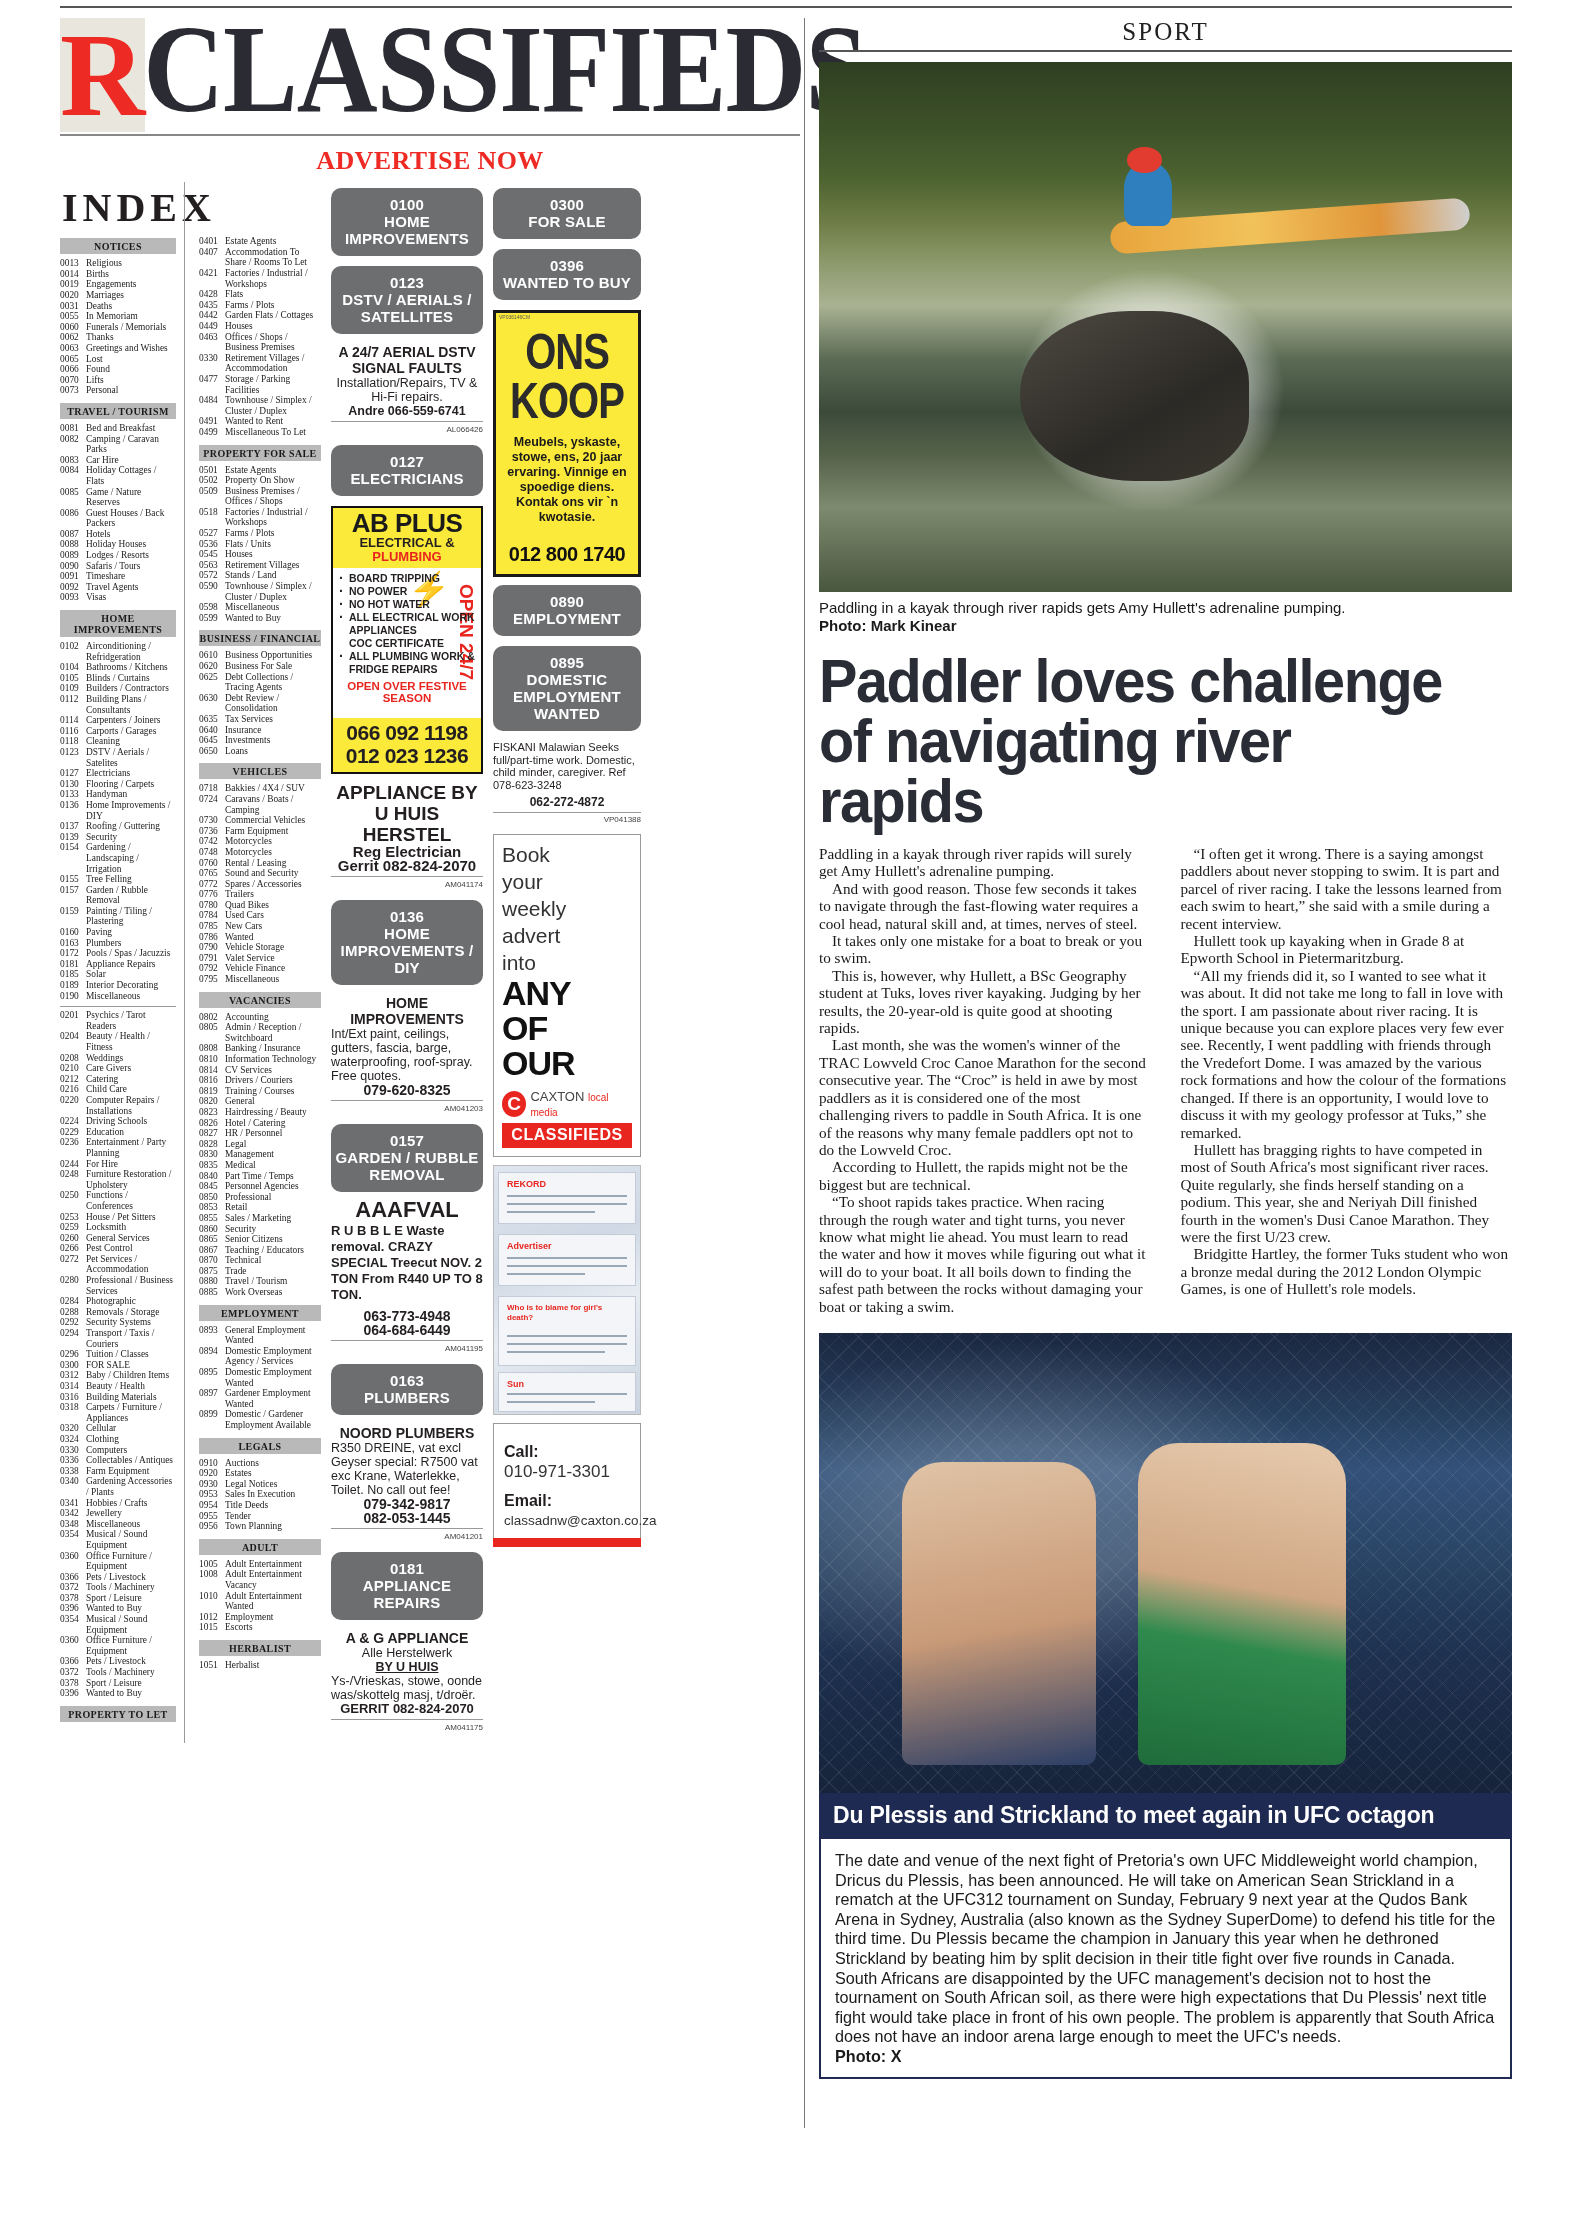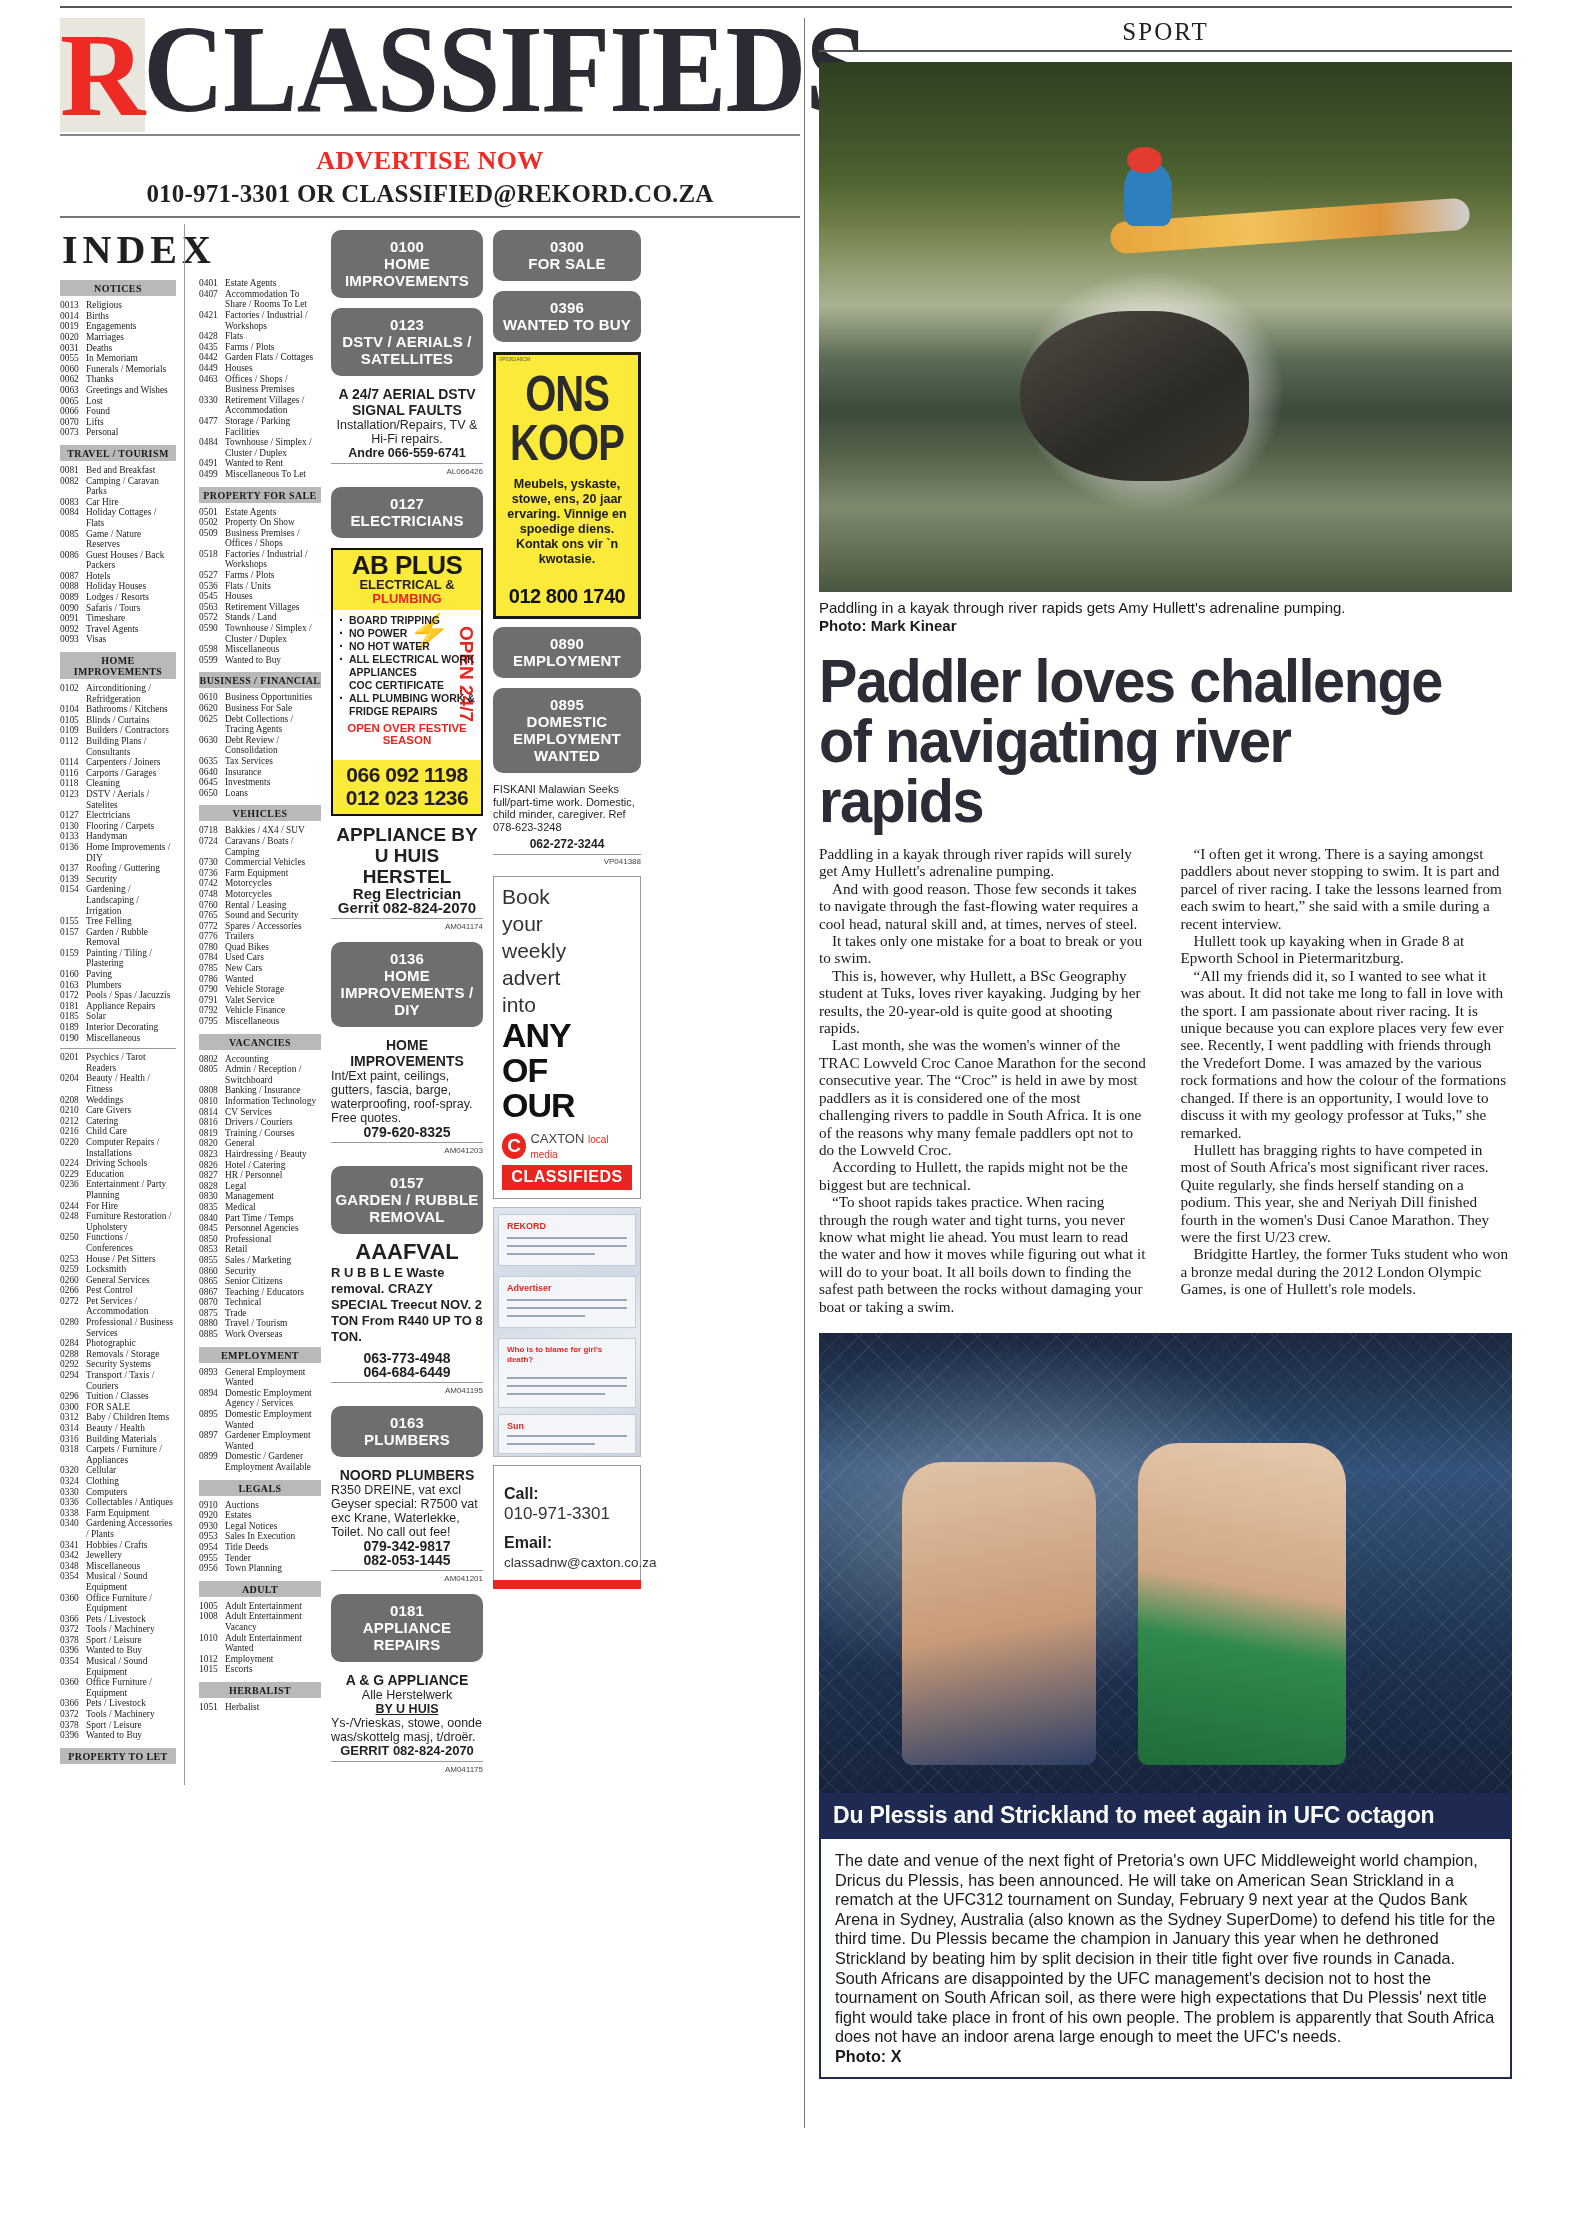--- a/index.html
+++ b/index.html
@@ -223,21 +223,20 @@
 
     <div class="left-pane">
 
       <div class="logo-row">
         <div class="logo-R">
           <span>R</span>
         </div>
         <div class="logo-word">CLASSIFIEDS</div>
       </div>
       <div class="advertise-now">ADVERTISE NOW</div>
-      <div class="advertise-contact">010-971-3301 OR CLASSIFIED@REKORD.CO.ZA</div>
 
       <div class="index-area">
 
         <div class="idx-col">
           <div class="idx-title">INDEX</div>
           <div id="idxcol1">
               <div class="sec-head">NOTICES</div>
               <div class="idx-list">
                 <div class="idx-row">
                   <span class="idx-code">0013</span>
@@ -1212,21 +1211,21 @@
             <span>EMPLOYMENT</span>
           </div>
 
           <div class="cat-pill">
             <span class="num">0895</span>
             <span>DOMESTIC EMPLOYMENT WANTED</span>
           </div>
 
           <div class="ad-block" style="text-align:left;font-size:11px;line-height:12.5px">
             <div>FISKANI Malawian Seeks full/part-time work. Domestic, child minder, caregiver. Ref 078-623-3248</div>
-            <div style="font-weight:bold;text-align:center;margin-top:5px;font-size:12px">062-272-3244</div>
+            <div style="font-weight:bold;text-align:center;margin-top:5px;font-size:12px">062-272-4872</div>
             <div class="ad-code">VP041388</div>
           </div>
 
           <div class="book-ad">
             <div class="l">Book</div>
             <div class="l">your</div>
             <div class="l">weekly</div>
             <div class="l">advert</div>
             <div class="l">into</div>
             <div class="big">ANY</div>

